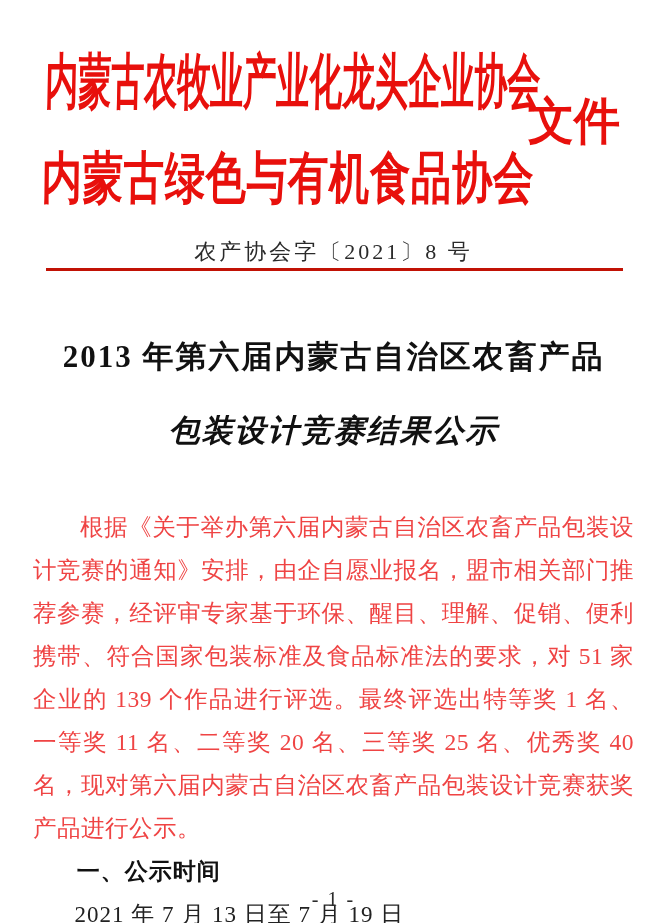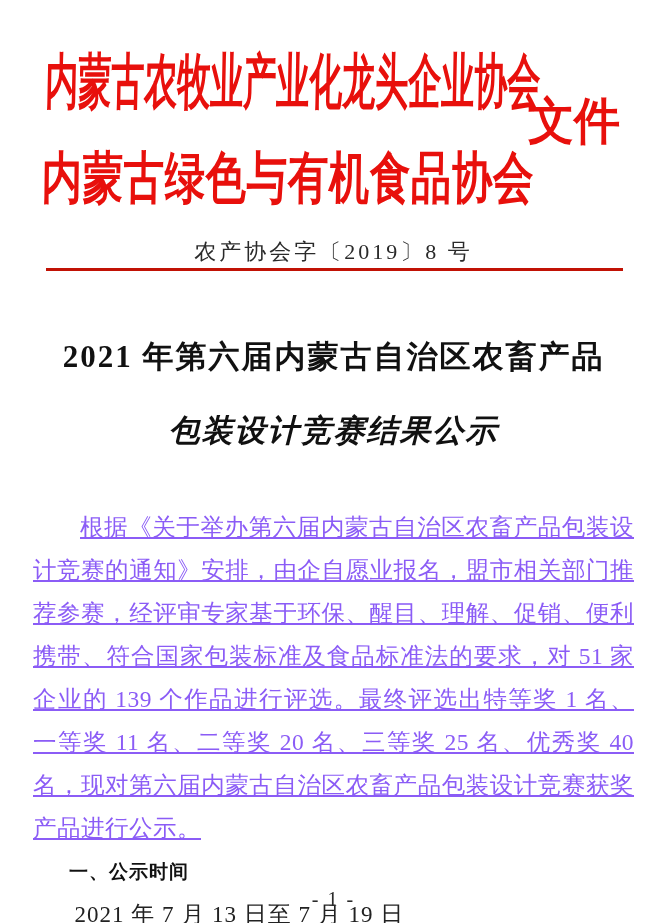--- a/index.html
+++ b/index.html
@@ -74,28 +74,27 @@
   .body-block{
     position:absolute;
     top:506px;left:33px;right:33px;
   }
   .paragraph{
     font-size:23.5px;
     line-height:43px;
     text-align:justify;
     text-indent:2em;
     letter-spacing:0.5px;
-    color:#8b5cf6;
+    color:#ef4444;
     margin:0;
-    text-decoration:underline;
   }
   .section-heading{
     font-family:"Liberation Sans","DejaVu Sans",sans-serif;
     font-weight:700;
-    font-size:19px;
+    font-size:23px;
     line-height:43px;
     text-indent:1.9em;
     letter-spacing:1px;
     color:#111;
     margin:0;
   }
   .section-date{
     font-size:23px;
     line-height:43px;
     text-indent:1.8em;
@@ -117,25 +116,25 @@
 <body>
 
 <div class="page">
 
   <div class="org-line org-line-1">内蒙古农牧业产业化龙头企业协会</div>
 
   <div class="org-line org-line-2">内蒙古绿色与有机食品协会</div>
 
   <div class="doc-label">文件</div>
 
-  <div class="doc-number">农产协会字〔2019〕8 号</div>
+  <div class="doc-number">农产协会字〔2021〕8 号</div>
 
   <div class="red-rule"></div>
 
-  <div class="doc-title doc-title-1">2021 年第六届内蒙古自治区农畜产品</div>
+  <div class="doc-title doc-title-1">2013 年第六届内蒙古自治区农畜产品</div>
 
   <div class="doc-title doc-title-2">包装设计竞赛结果公示</div>
 
   <div class="body-block">
     <p class="paragraph">根据《关于举办第六届内蒙古自治区农畜产品包装设计竞赛的通知》安排，由企自愿业报名，盟市相关部门推荐参赛，经评审专家基于环保、醒目、理解、促销、便利携带、符合国家包装标准及食品标准法的要求，对 51 家企业的 139 个作品进行评选。最终评选出特等奖 1 名、一等奖 11 名、二等奖 20 名、三等奖 25 名、优秀奖 40 名，现对第六届内蒙古自治区农畜产品包装设计竞赛获奖产品进行公示。</p>
 
     <p class="section-heading">一、公示时间</p>
 
     <p class="section-date">2021 年 7 月 13 日至 7 月 19 日</p>
   </div>

